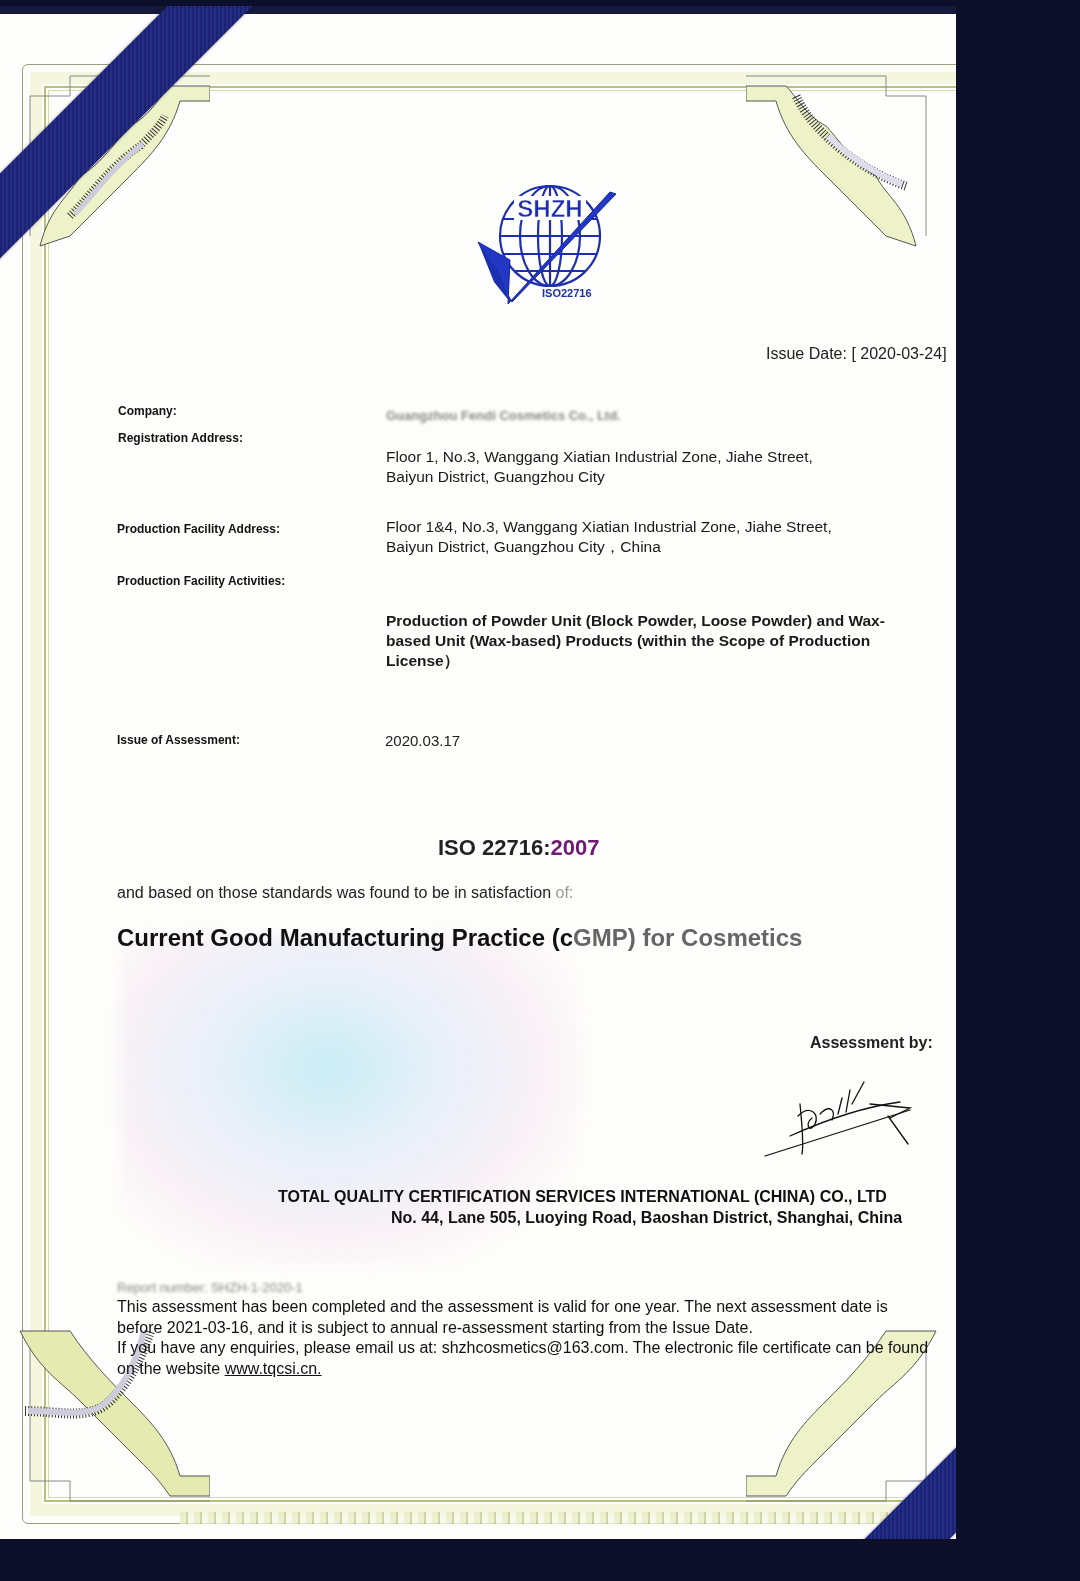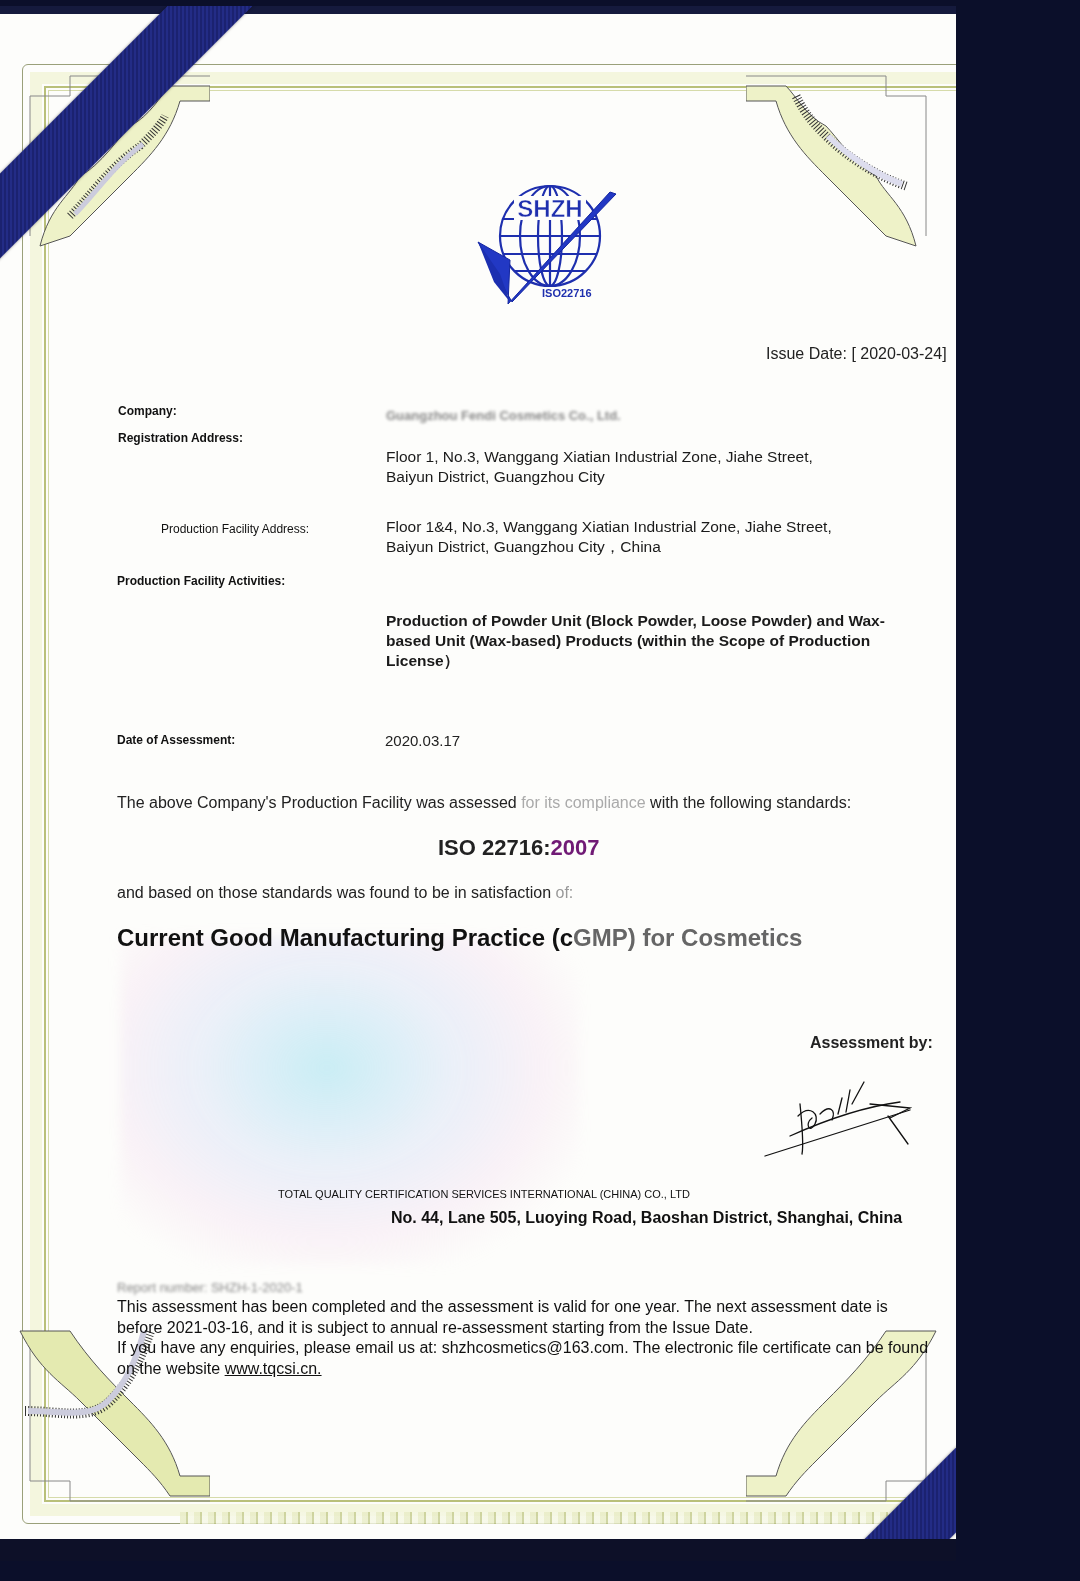--- a/index.html
+++ b/index.html
@@ -89,21 +89,21 @@
   .iso { left:438px; top:829px; font-size:22px; font-weight:bold; color:#222; }
   .iso .fade { color:#701a75; }
   .based { left:117px; top:878px; font-size:16px; color:#222; }
   .based .fade { color:#999; }
   .cgmp { left:117px; top:918px; font-size:24px; font-weight:bold; color:#111; }
   .cgmp .fade { color:#666; }
 
   .authorized { left:810px; top:1028px; font-size:16px; font-weight:bold; color:#222; }
   .signature { position:absolute; left:760px; top:1068px; width:170px; height:90px; }
 
-  .org-name { left:278px; top:1182px; font-size:11px; font-weight:normal; color:#111; }
+  .org-name { left:278px; top:1182px; font-size:16px; font-weight:bold; color:#111; }
   .org-addr { left:391px; top:1203px; font-size:16px; font-weight:bold; color:#111;text-align:right; }
 
   .report { left:117px; top:1274px; font-size:13px; color:#888; filter: blur(1.6px); }
   .footer-block { position:absolute; left:117px; top:1291px; width:820px; font-size:16px; line-height:20.5px; color:#111; }
   .footer-block a { color:#111; text-decoration: underline; }
 </style>
 </head>
 <body>
 
 <div class="paper">
@@ -177,37 +177,36 @@
 
   <div class="text label lbl-company">Company:</div>
   <div class="text val-company">Guangzhou Fendi Cosmetics Co., Ltd.</div>
 
   <div class="text label lbl-reg">Registration Address:</div>
   <div class="text value val-reg">
     <div>Floor 1, No.3, Wanggang Xiatian Industrial Zone, Jiahe Street,</div>
     <div>Baiyun District, Guangzhou City</div>
   </div>
 
-  <div class="text label lbl-prod" style="font-weight:normal;margin-left:44px;">Production Facility Address:</div>
+  <div class="text label lbl-prod" style="font-weight:bold;">Production Facility Address:</div>
   <div class="text value val-prod">
     <div>Floor 1&amp;4, No.3, Wanggang Xiatian Industrial Zone, Jiahe Street,</div>
     <div>Baiyun District, Guangzhou City，China</div>
   </div>
 
   <div class="text label lbl-acts">Production Facility Activities:</div>
   <div class="text value val-acts">
     <div>Production of Powder Unit (Block Powder, Loose Powder) and Wax-</div>
     <div>based Unit (Wax-based) Products (within the Scope of Production</div>
     <div>License）</div>
   </div>
 
-  <div class="text label lbl-date">Date of Assessment:</div>
+  <div class="text label lbl-date">Issue of Assessment:</div>
   <div class="text val-date">2020.03.17</div>
 
-  <div class="text assessed"><span>The above Company's Production Facility was assessed</span><span class="fade"> for its compliance</span><span> with the following standards:</span></div>
 
   <div class="text iso"><span>ISO 22716:</span><span class="fade">2007</span></div>
 
   <div class="text based"><span>and based on those standards was found to be in satisfaction</span><span class="fade"> of:</span></div>
 
   <div class="text cgmp"><span>Current Good Manufacturing Practice (c</span><span class="fade">GMP) for Cosmetics</span></div>
 
   <div class="text authorized">Assessment by:</div>
   <svg class="signature" viewBox="0 0 170 90">
     <g fill="none" stroke="#111" stroke-width="1.3" stroke-linecap="round">

